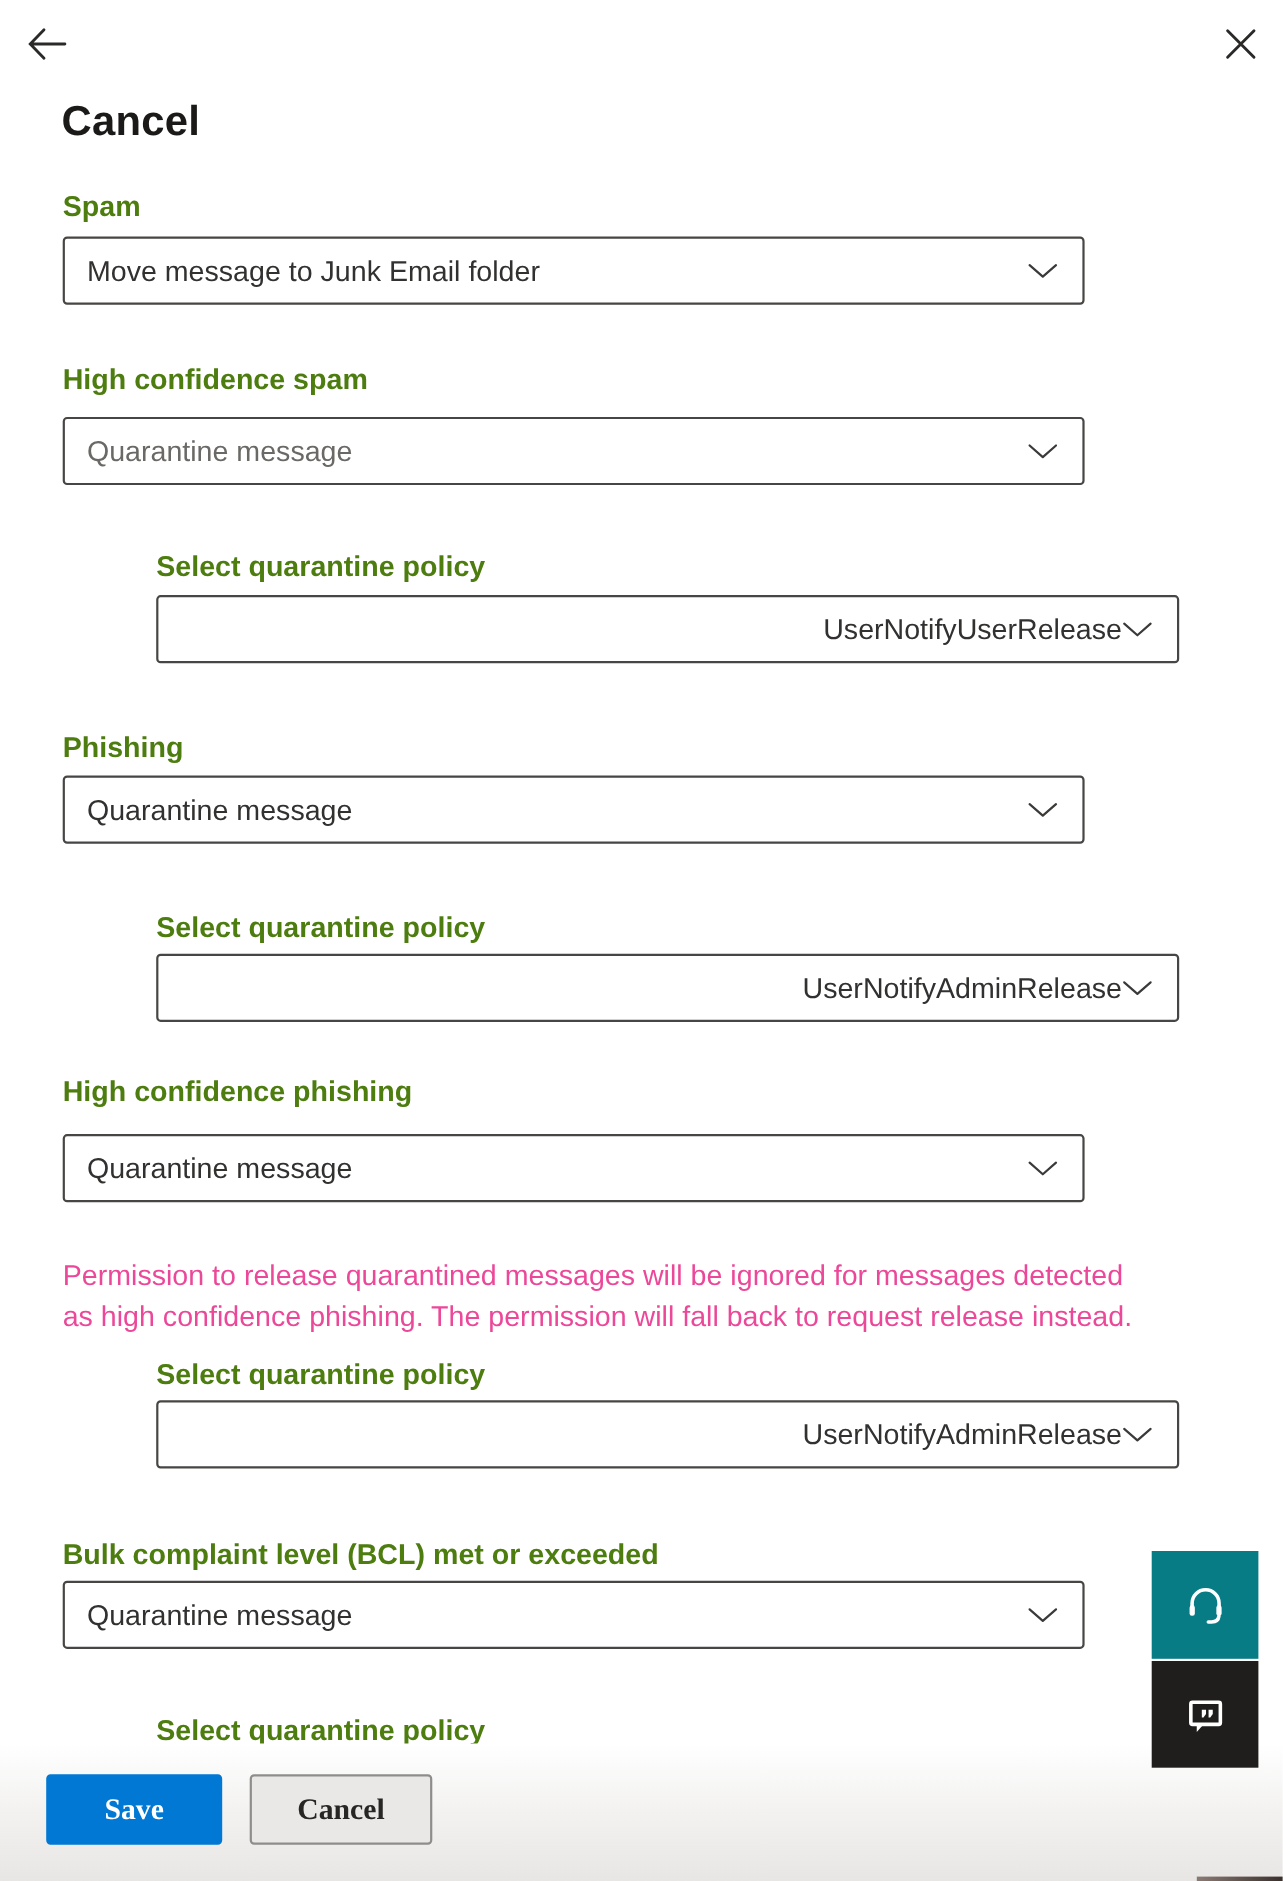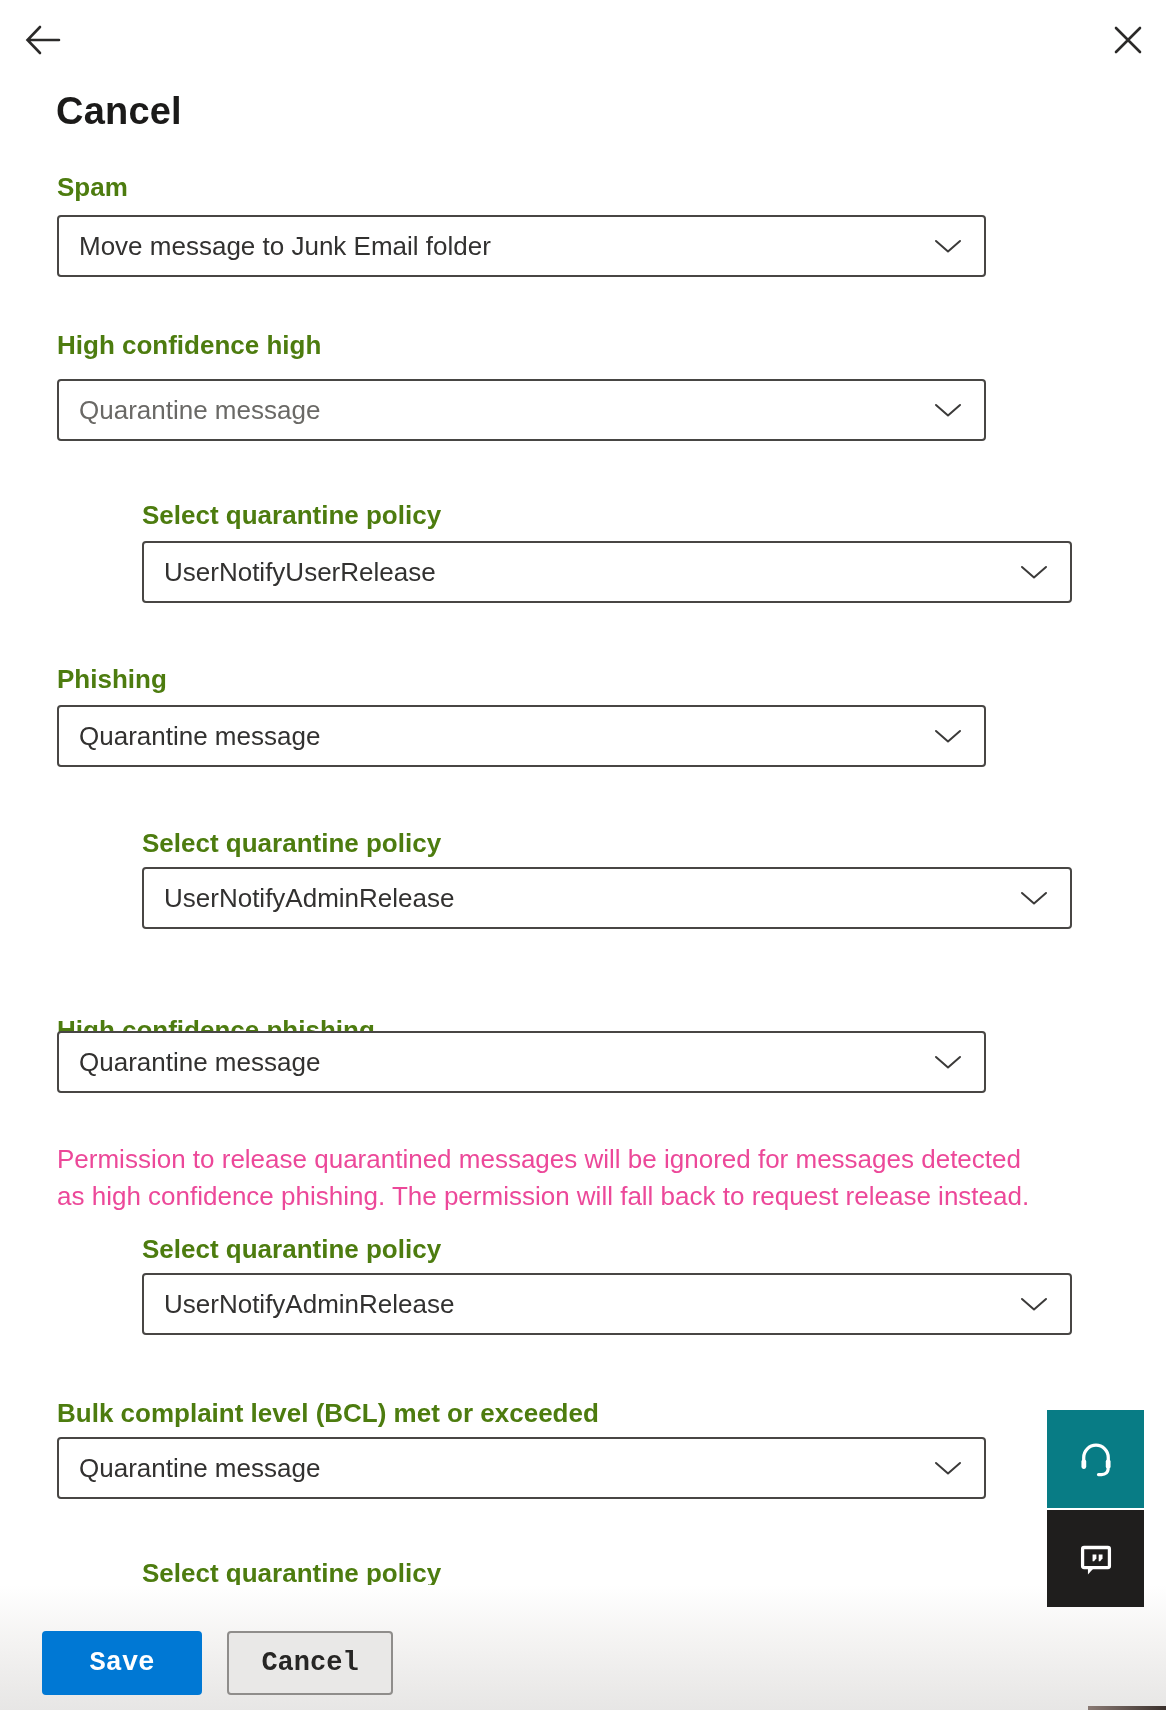--- a/index.html
+++ b/index.html
@@ -20,37 +20,37 @@
   }
   .main-x{left:57px;}
   .sub-x{left:119px;margin-left:23px;}
   .combo{
     position:absolute;height:62px;box-sizing:border-box;background:#fff;
     border:2px solid #484644;border-radius:4px;
     display:flex;align-items:center;justify-content:space-between;
     padding:0 22px 0 20px;cursor:pointer;
   }
   .combo.main-x{width:929px;}
-  .combo.sub-x{width:930px;}
+  .combo.sub-x{width:930px;justify-content:flex-end;}
   .combo .value{font-size:26px;color:#323130;white-space:nowrap;}
   .combo.muted .value{color:#6a6966;}
   .chev{width:28px;height:15px;flex:0 0 auto;}
   .chev path{stroke:#3b3a39;stroke-width:2;fill:none;stroke-linecap:round;stroke-linejoin:round;}
   #note-text{
     position:absolute;left:57px;top:1141px;width:992px;
     font-size:26px;line-height:37px;color:#ec4899;
   }
   #clipped-label{top:1558px;}
   #footer{
     position:absolute;left:0;top:1585px;width:1166px;height:125px;z-index:5;
     background:linear-gradient(180deg,#ffffff 0%,#f4f3f2 45%,#e7e6e5 100%);
   }
   .btn{
     position:absolute;top:28px;height:64px;box-sizing:border-box;border-radius:4px;
-    font-family:Liberation Mono, monospace;font-size:27px;font-weight:600;cursor:pointer;margin-top:18px;
+    font-family:Liberation Serif, serif;font-size:27px;font-weight:600;cursor:pointer;
   }
   #save-btn{left:42px;width:160px;background:#0078d4;border:2px solid #0078d4;color:#ffffff;}
   #cancel-btn{left:227px;width:166px;background:#e9e8e7;border:2px solid #8f8d8b;color:#272625;}
   .float-btn{
     position:absolute;left:1047px;width:97px;border:none;cursor:pointer;z-index:6;
     display:flex;align-items:center;justify-content:center;padding:0;
   }
   #help-btn{top:1410px;height:98px;background:#087c85;}
   #feedback-btn{top:1510px;height:97px;background:#1f1e1d;}
   .float-btn svg{width:46px;height:46px;}
@@ -77,21 +77,21 @@
 <div id="page-title">Cancel</div>
 
 <div class="field-label main-x" style="top:172px">Spam</div>
 <div class="combo main-x" style="top:215px">
   <span class="value">Move message to Junk Email folder</span>
   <svg class="chev" viewBox="0 0 28 15">
       <path d="M2 2 L14 12.5 L26 2"></path>
     </svg>
 </div>
 
-<div class="field-label main-x" style="top:330px">High confidence high</div>
+<div class="field-label main-x" style="top:330px">High confidence spam</div>
 <div class="combo main-x muted" style="top:379px">
   <span class="value">Quarantine message</span>
   <svg class="chev" viewBox="0 0 28 15">
       <path d="M2 2 L14 12.5 L26 2"></path>
     </svg>
 </div>
 
 <div class="field-label sub-x" style="top:500px">Select quarantine policy</div>
 <div class="combo sub-x" style="top:541px">
   <span class="value">UserNotifyUserRelease</span>
@@ -109,21 +109,21 @@
 </div>
 
 <div class="field-label sub-x" style="top:828px">Select quarantine policy</div>
 <div class="combo sub-x" style="top:867px">
   <span class="value">UserNotifyAdminRelease</span>
   <svg class="chev" viewBox="0 0 28 15">
       <path d="M2 2 L14 12.5 L26 2"></path>
     </svg>
 </div>
 
-<div class="field-label main-x" style="top:1015px">High confidence phishing</div>
+<div class="field-label main-x" style="top:977px">High confidence phishing</div>
 <div class="combo main-x" style="top:1031px">
   <span class="value">Quarantine message</span>
   <svg class="chev" viewBox="0 0 28 15">
       <path d="M2 2 L14 12.5 L26 2"></path>
     </svg>
 </div>
 
 <div id="note-text">Permission to release quarantined messages will be ignored for messages detected as high confidence phishing. The permission will fall back to request release instead.</div>
 
 <div class="field-label sub-x" style="top:1234px">Select quarantine policy</div>

